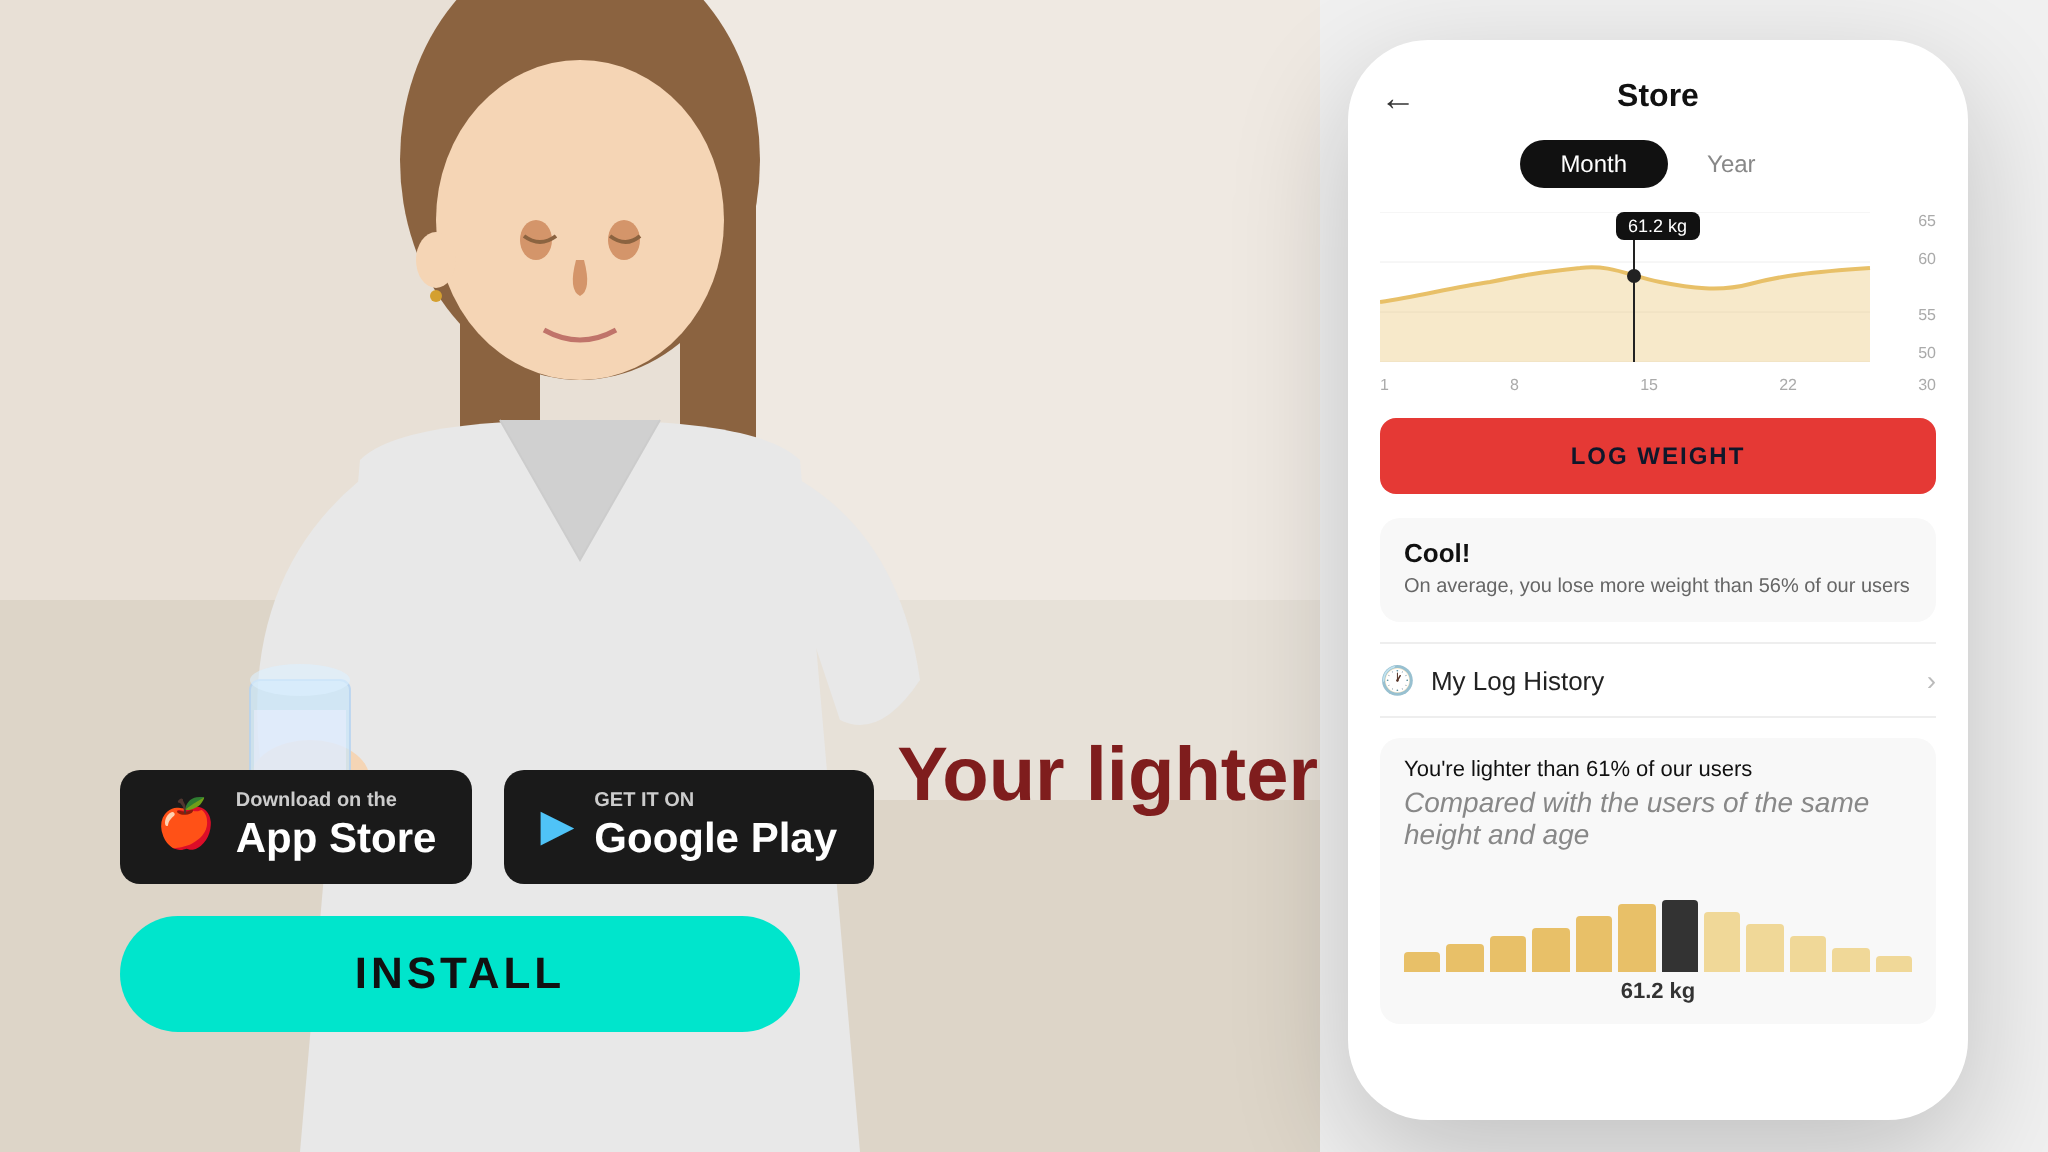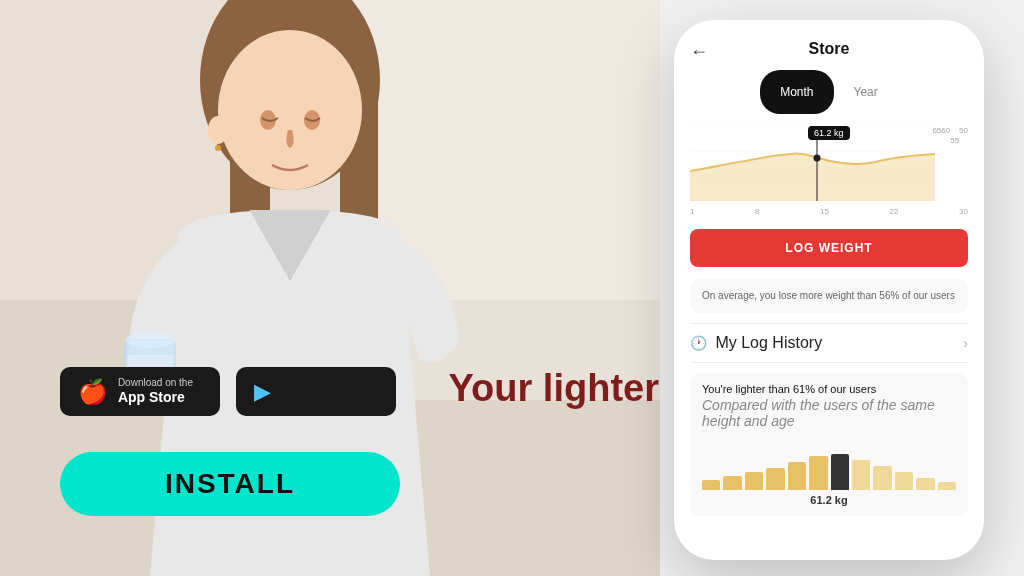--- a/index.html
+++ b/index.html
@@ -56,47 +56,46 @@
       line-height: 1;
     }
 
     .store-btn-text {
       display: flex;
       flex-direction: column;
     }
 
     .store-btn-text .small-text {
       font-size: 10px;
-      font-weight: 400;
+      font-weight: 700;
       color: #ccc;
       line-height: 1.2;
     }
 
     .store-btn-text .big-text {
-      font-size: 14px;
+      font-size: 21px;
       font-weight: 600;
       line-height: 1.2;
     }
 
     .google-play-btn {
       background: #1a1a1a;
     }
 
     .install-btn {
       background: #00e5cc;
       color: #111;
       border-radius: 50px;
       padding: 16px 0;
       text-align: center;
-      font-size: 28px;
+      font-size: 22px;
       font-weight: 800;
       letter-spacing: 2px;
       cursor: pointer;
       width: 340px;
-      margin-top: 20px;
     }
 
     
     .right-side {
       position: absolute;
       right: 40px;
       top: 20px;
       width: 310px;
       height: 540px;
     }
@@ -138,21 +137,21 @@
     }
 
     .tab-row {
       display: flex;
       justify-content: center;
       gap: 0;
       margin-bottom: 12px;
     }
 
     .tab-btn {
-      padding: 15px 20px;
+      padding: 5px 20px;
       border-radius: 20px;
       font-size: 12px;
       font-weight: 500;
       cursor: pointer;
       border: none;
     }
 
     .tab-btn.active {
       background: #111;
       color: white;
@@ -166,21 +165,21 @@
     
     .chart-area {
       position: relative;
       height: 100px;
       margin-bottom: 8px;
       background: white;
     }
 
     .log-weight-btn {
       background: #e53935;
-      color: #ffffff;
+      color: #0f172a;
       border: none;
       border-radius: 8px;
       padding: 12px;
       width: 100%;
       font-size: 12px;
       font-weight: 700;
       letter-spacing: 1px;
       cursor: pointer;
       text-transform: uppercase;
       margin-bottom: 12px;
@@ -221,21 +220,21 @@
       align-items: center;
       gap: 8px;
     }
 
     .log-history-icon {
       font-size: 14px;
       color: #555;
     }
 
     .log-history-label {
-      font-size: 16px;
+      font-size: 13px;
       font-weight: 500;
       color: #222;
     }
 
     .chevron-right {
       color: #bbb;
       font-size: 14px;
     }
 
     .lighter-card {
@@ -329,20 +328,24 @@
   <div class="store-buttons">
     <div class="store-btn">
       <span class="store-btn-icon">🍎</span>
       <div class="store-btn-text">
         <span class="small-text">Download on the</span>
         <span class="big-text">App Store</span>
       </div>
     </div>
     <div class="store-btn google-play-btn">
       <span class="store-btn-icon" style="color:#4fc3f7; font-size:22px;">▶</span>
+      <div class="store-btn-text">
+        <span class="small-text">GET IT ON</span>
+        <span class="big-text">Google Play</span>
+      </div>
     </div>
   </div>
   <div class="install-btn">INSTALL</div>
 </div>
 
 <div style="position:absolute; right:365px; bottom:165px; z-index:6; text-align:right;">
   <div style="font-size:38px; font-weight:700; color:#7f1d1d; line-height:1.15;">Your lighter</div>
 </div>
 
 <div class="right-side">
@@ -356,21 +359,21 @@
 
       
       <div class="tab-row">
         <button class="tab-btn active">Month</button>
         <button class="tab-btn inactive">Year</button>
       </div>
 
       
       <div class="chart-area" style="position:relative; height:95px;">
         
-        <div style="position:absolute; right:0; top:0; height:75px; display:flex; flex-direction:row; justify-content:space-between;">
+        <div style="position:absolute; right:0; top:0; height:75px; display:flex; flex-direction:column; justify-content:space-between;">
           <span style="font-size:8px; color:#aaa;">65</span>
           <span style="font-size:8px; color:#aaa;">60</span>
           <span style="font-size:8px; color:#aaa;margin-top:10px;">55</span>
           <span style="font-size:8px; color:#aaa;">50</span>
         </div>
 
         
         <svg width="255" height="75" viewBox="0 0 255 75">
 
           <line x1="0" y1="0" x2="245" y2="0" stroke="#eee" stroke-width="0.5"></line>
@@ -400,20 +403,21 @@
           <span>22</span>
           <span>30</span>
         </div>
       </div>
 
       
       <button class="log-weight-btn">LOG WEIGHT</button>
 
       
       <div class="cool-card">
+        <div class="cool-title">Cool!</div>
         <div class="cool-desc">On average, you lose more weight than 56% of our users</div>
       </div>
 
       
       <div class="log-history-row">
         <div class="log-history-left">
           <span class="log-history-icon">🕐</span>
           <span class="log-history-label">My Log History</span>
         </div>
         <span class="chevron-right">›</span>

